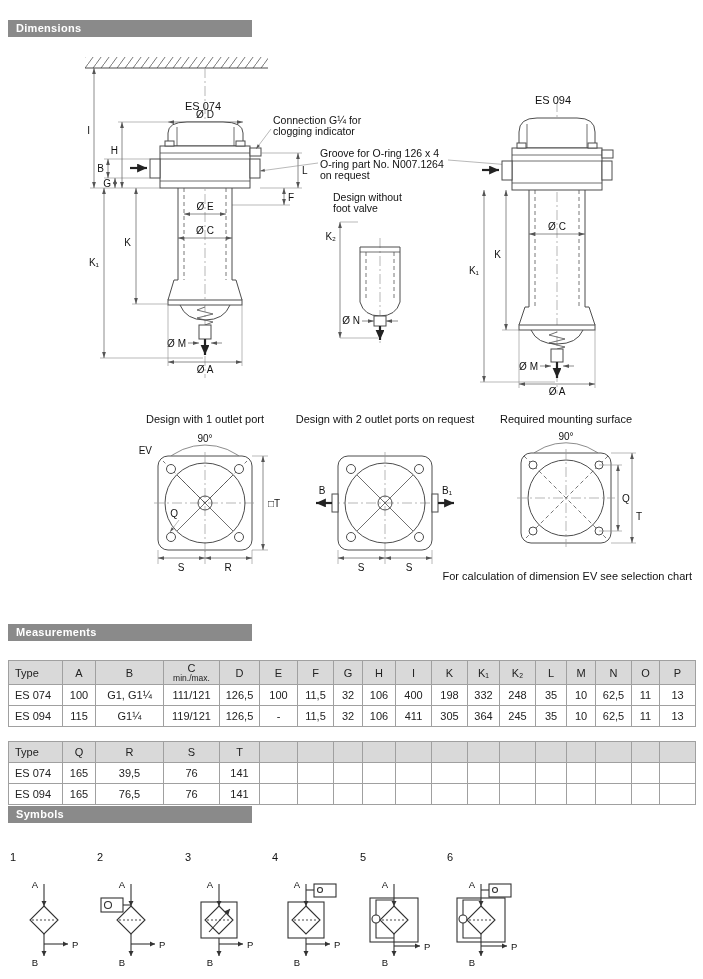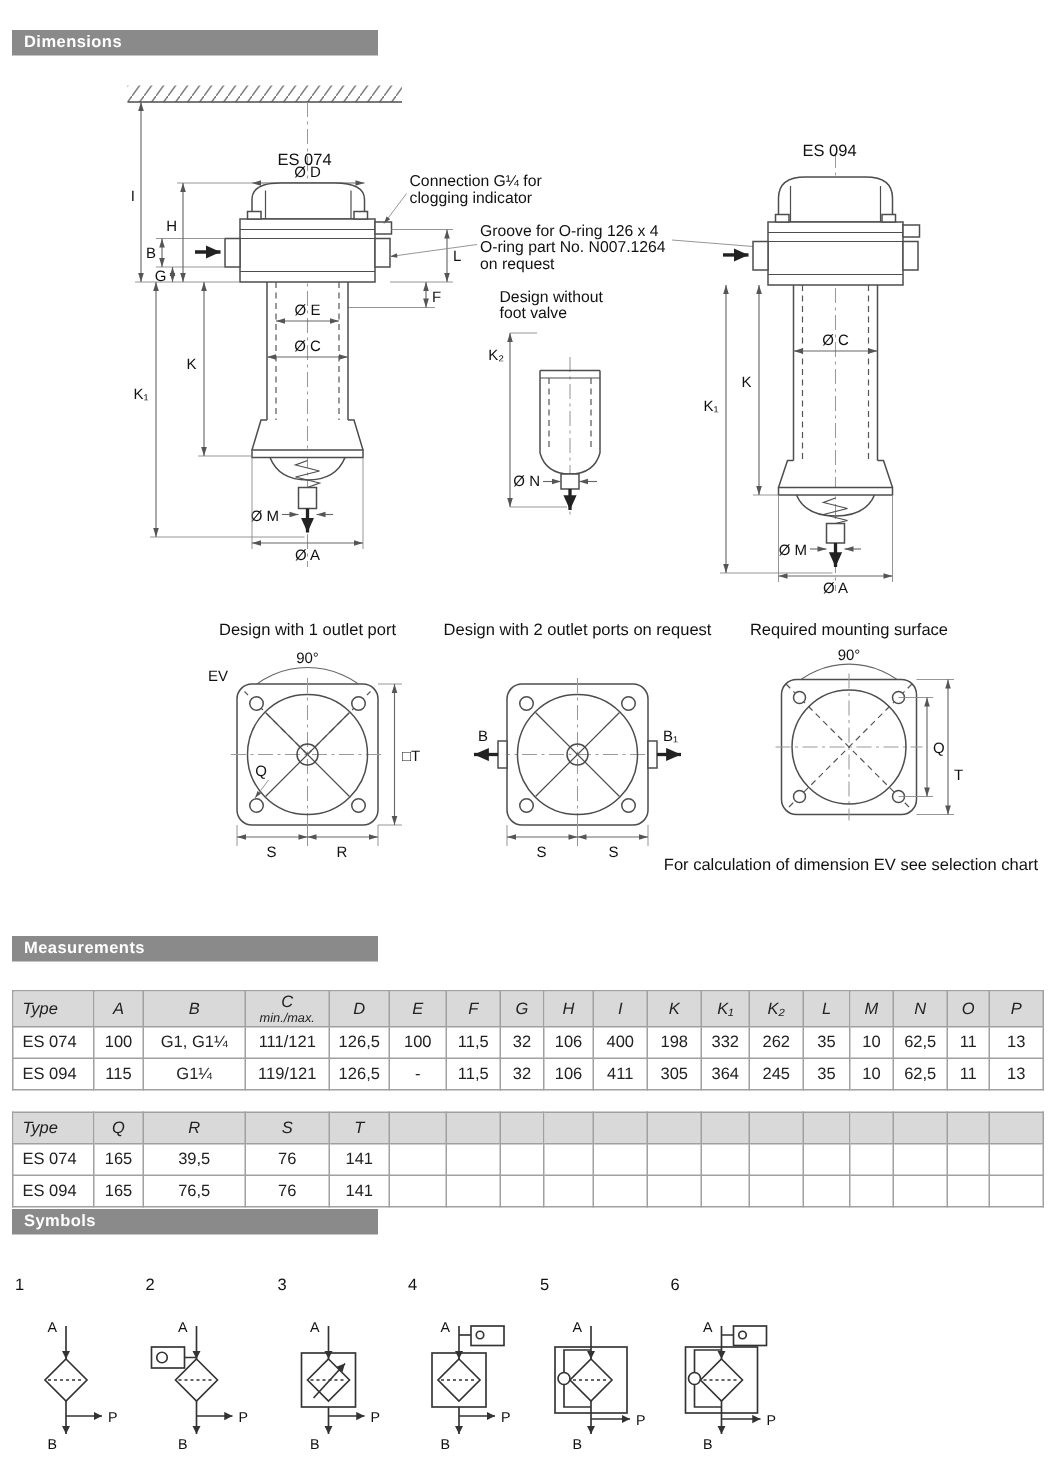--- a/index.html
+++ b/index.html
@@ -5,21 +5,21 @@
   html,body{margin:0;padding:0;}
   body{width:703px;height:979px;position:relative;background:#fff;
        font-family:"Liberation Sans",sans-serif;color:#222;overflow:hidden;}
   .bar{position:absolute;left:8px;width:244px;height:17px;background:#8a8a8a;color:#fff;
        font-size:11px;font-weight:bold;line-height:17px;padding-left:8px;box-sizing:border-box;
        letter-spacing:.3px;}
   table{position:absolute;left:8px;width:687px;border-collapse:collapse;table-layout:fixed;
         font-size:11px;background:#fff;}
   th,td{border:1px solid #a0a0a0;text-align:center;padding:1px 2px;overflow:hidden;
         white-space:nowrap;font-weight:normal;height:18px;}
-  thead th{background:#d9d9d9;font-style:italic;}
+  thead th{background:#d9d9d9;}
   .type-col{text-align:left;padding-left:6px;}
   .sub{display:block;font-size:8.5px;line-height:9px;}
   #tbl1{top:660px;}
   #tbl2{top:741px;}
   svg text{font-family:"Liberation Sans",sans-serif;}
   .st{stroke:#4d4d4d;stroke-width:1;fill:none;}
   .st2{stroke:#4d4d4d;stroke-width:1;fill:#fff;}
   .thin{stroke:#4d4d4d;stroke-width:.8;fill:none;}
   .dim{stroke:#666;stroke-width:.75;fill:none;}
   .ext{stroke:#8a8a8a;stroke-width:.6;fill:none;}
@@ -358,21 +358,21 @@
       <td>G1, G1¼</td>
       <td>111/121</td>
       <td>126,5</td>
       <td>100</td>
       <td>11,5</td>
       <td>32</td>
       <td>106</td>
       <td>400</td>
       <td>198</td>
       <td>332</td>
-      <td>262</td>
+      <td>248</td>
       <td>35</td>
       <td>10</td>
       <td>62,5</td>
       <td>11</td>
       <td>13</td>
     </tr>
     <tr>
       <td class="type-col">ES 094</td>
       <td>115</td>
       <td>G1¼</td>

